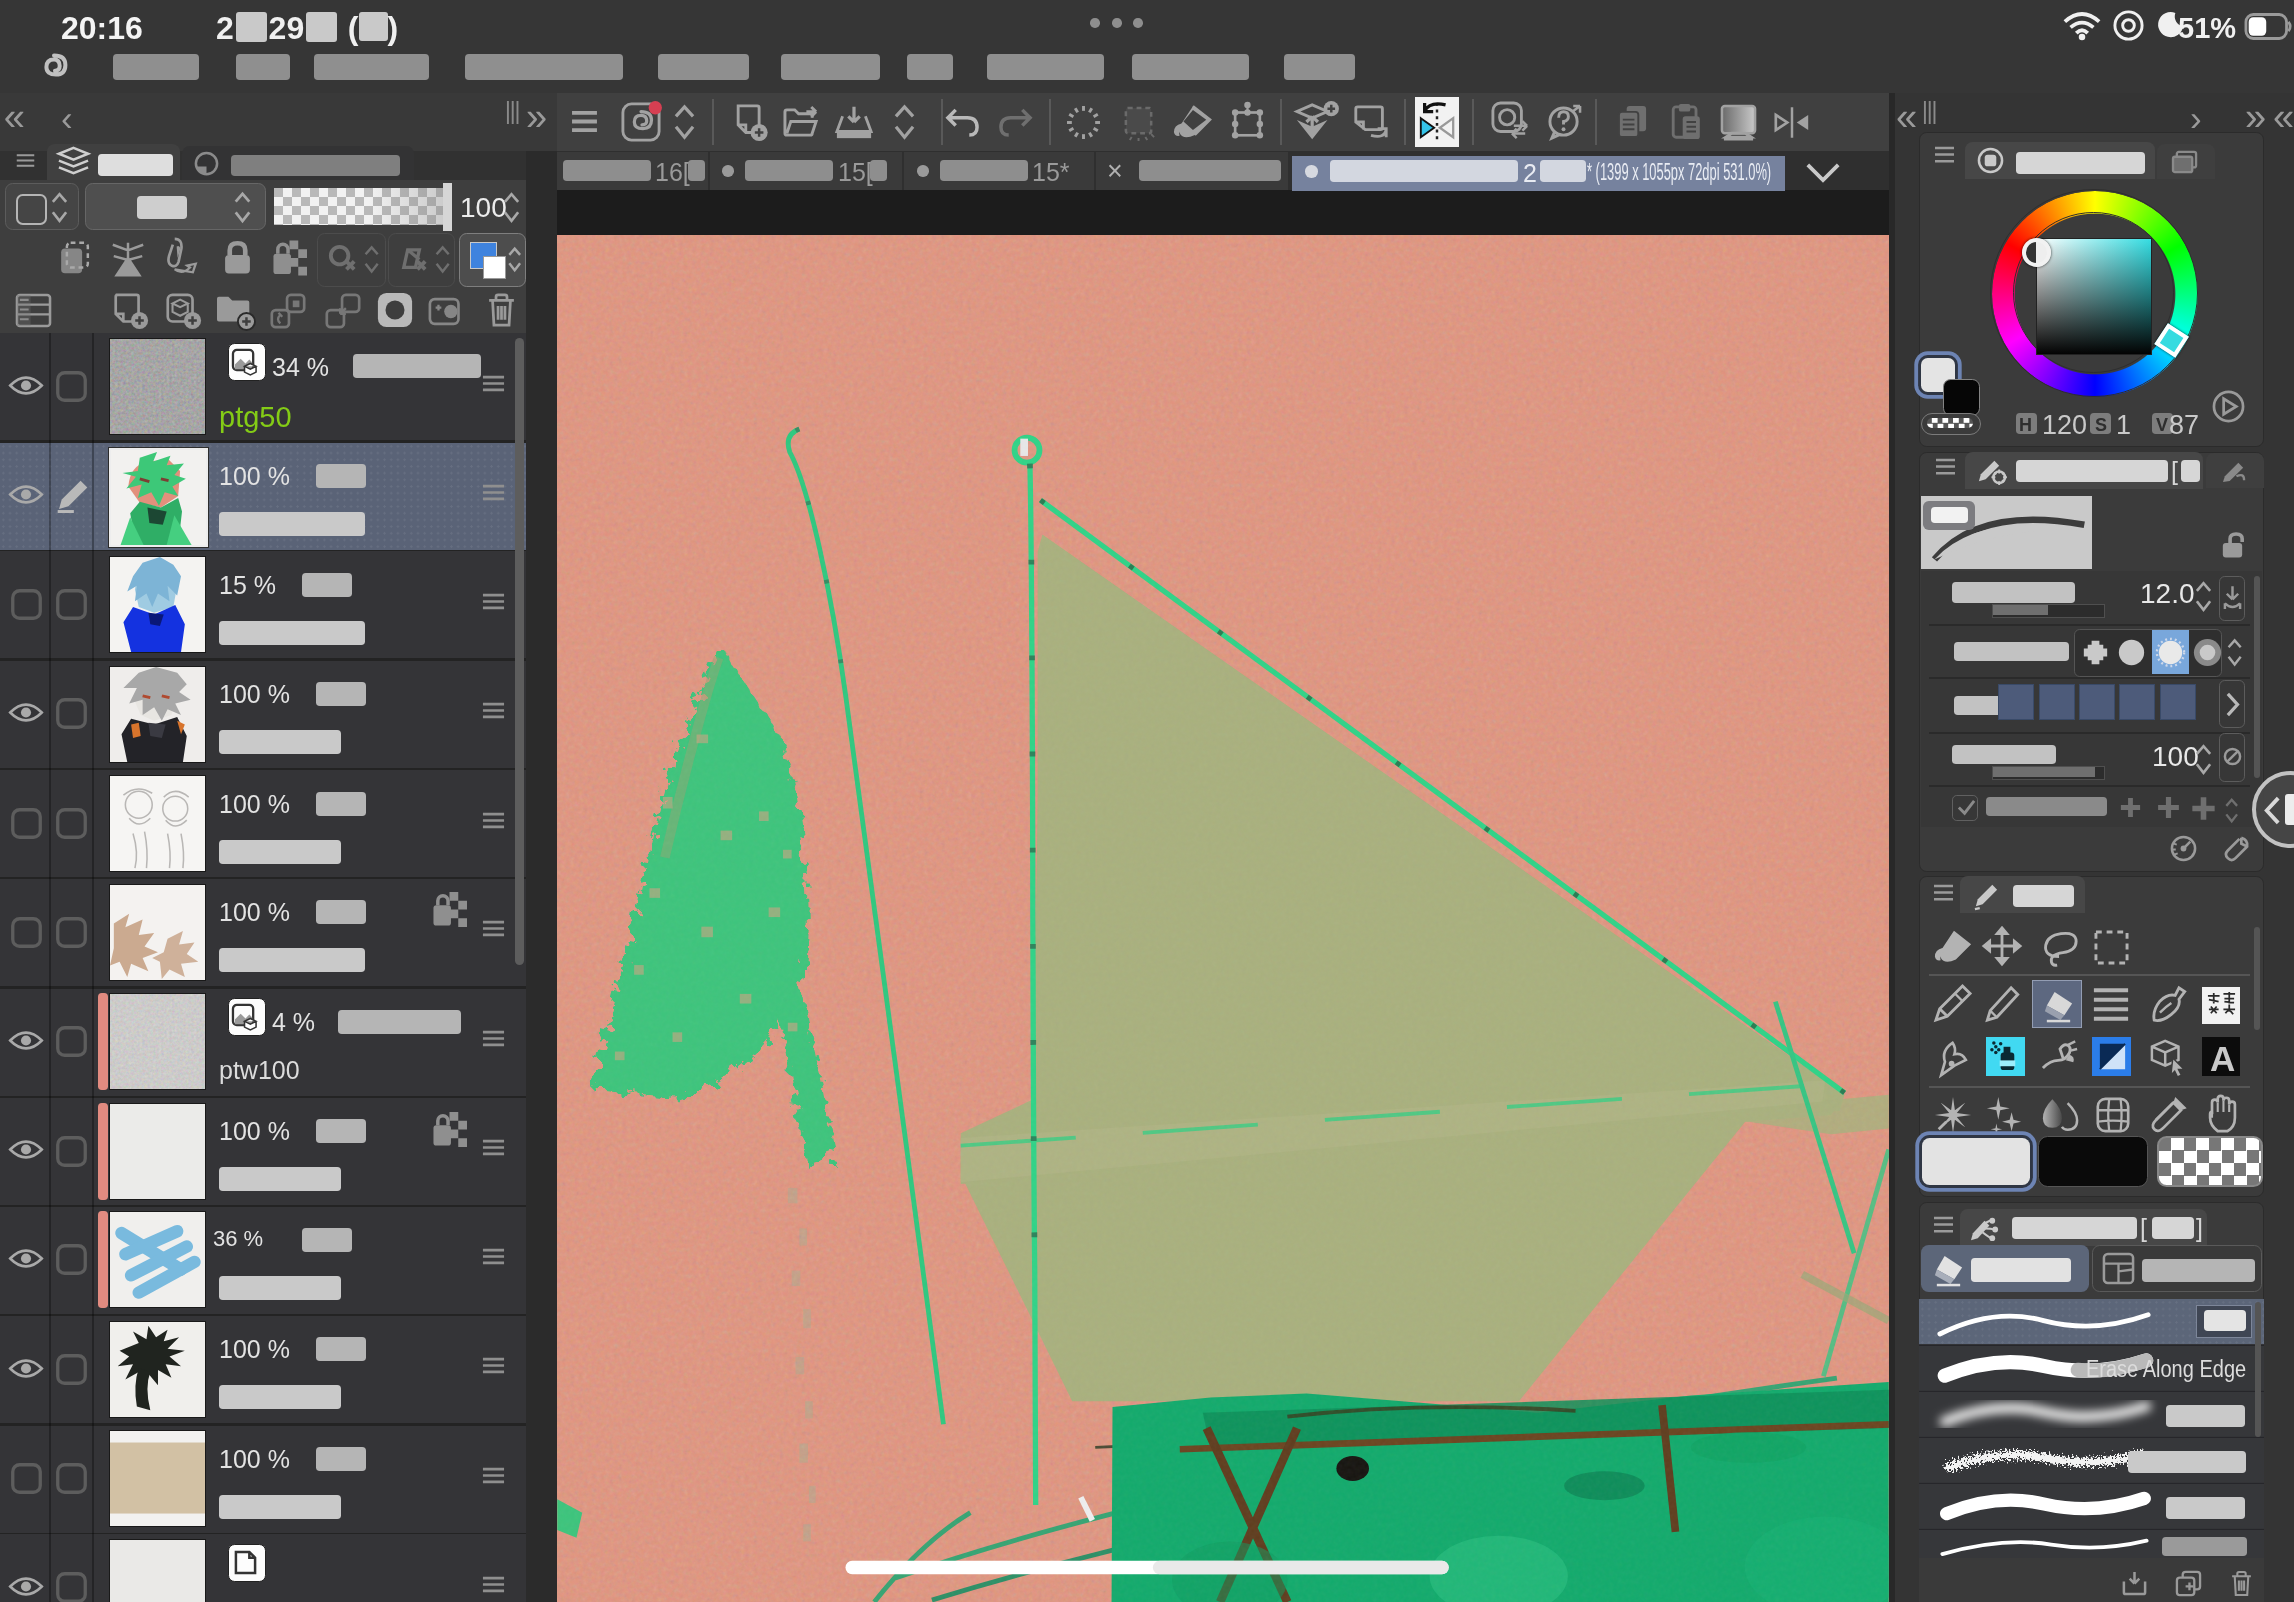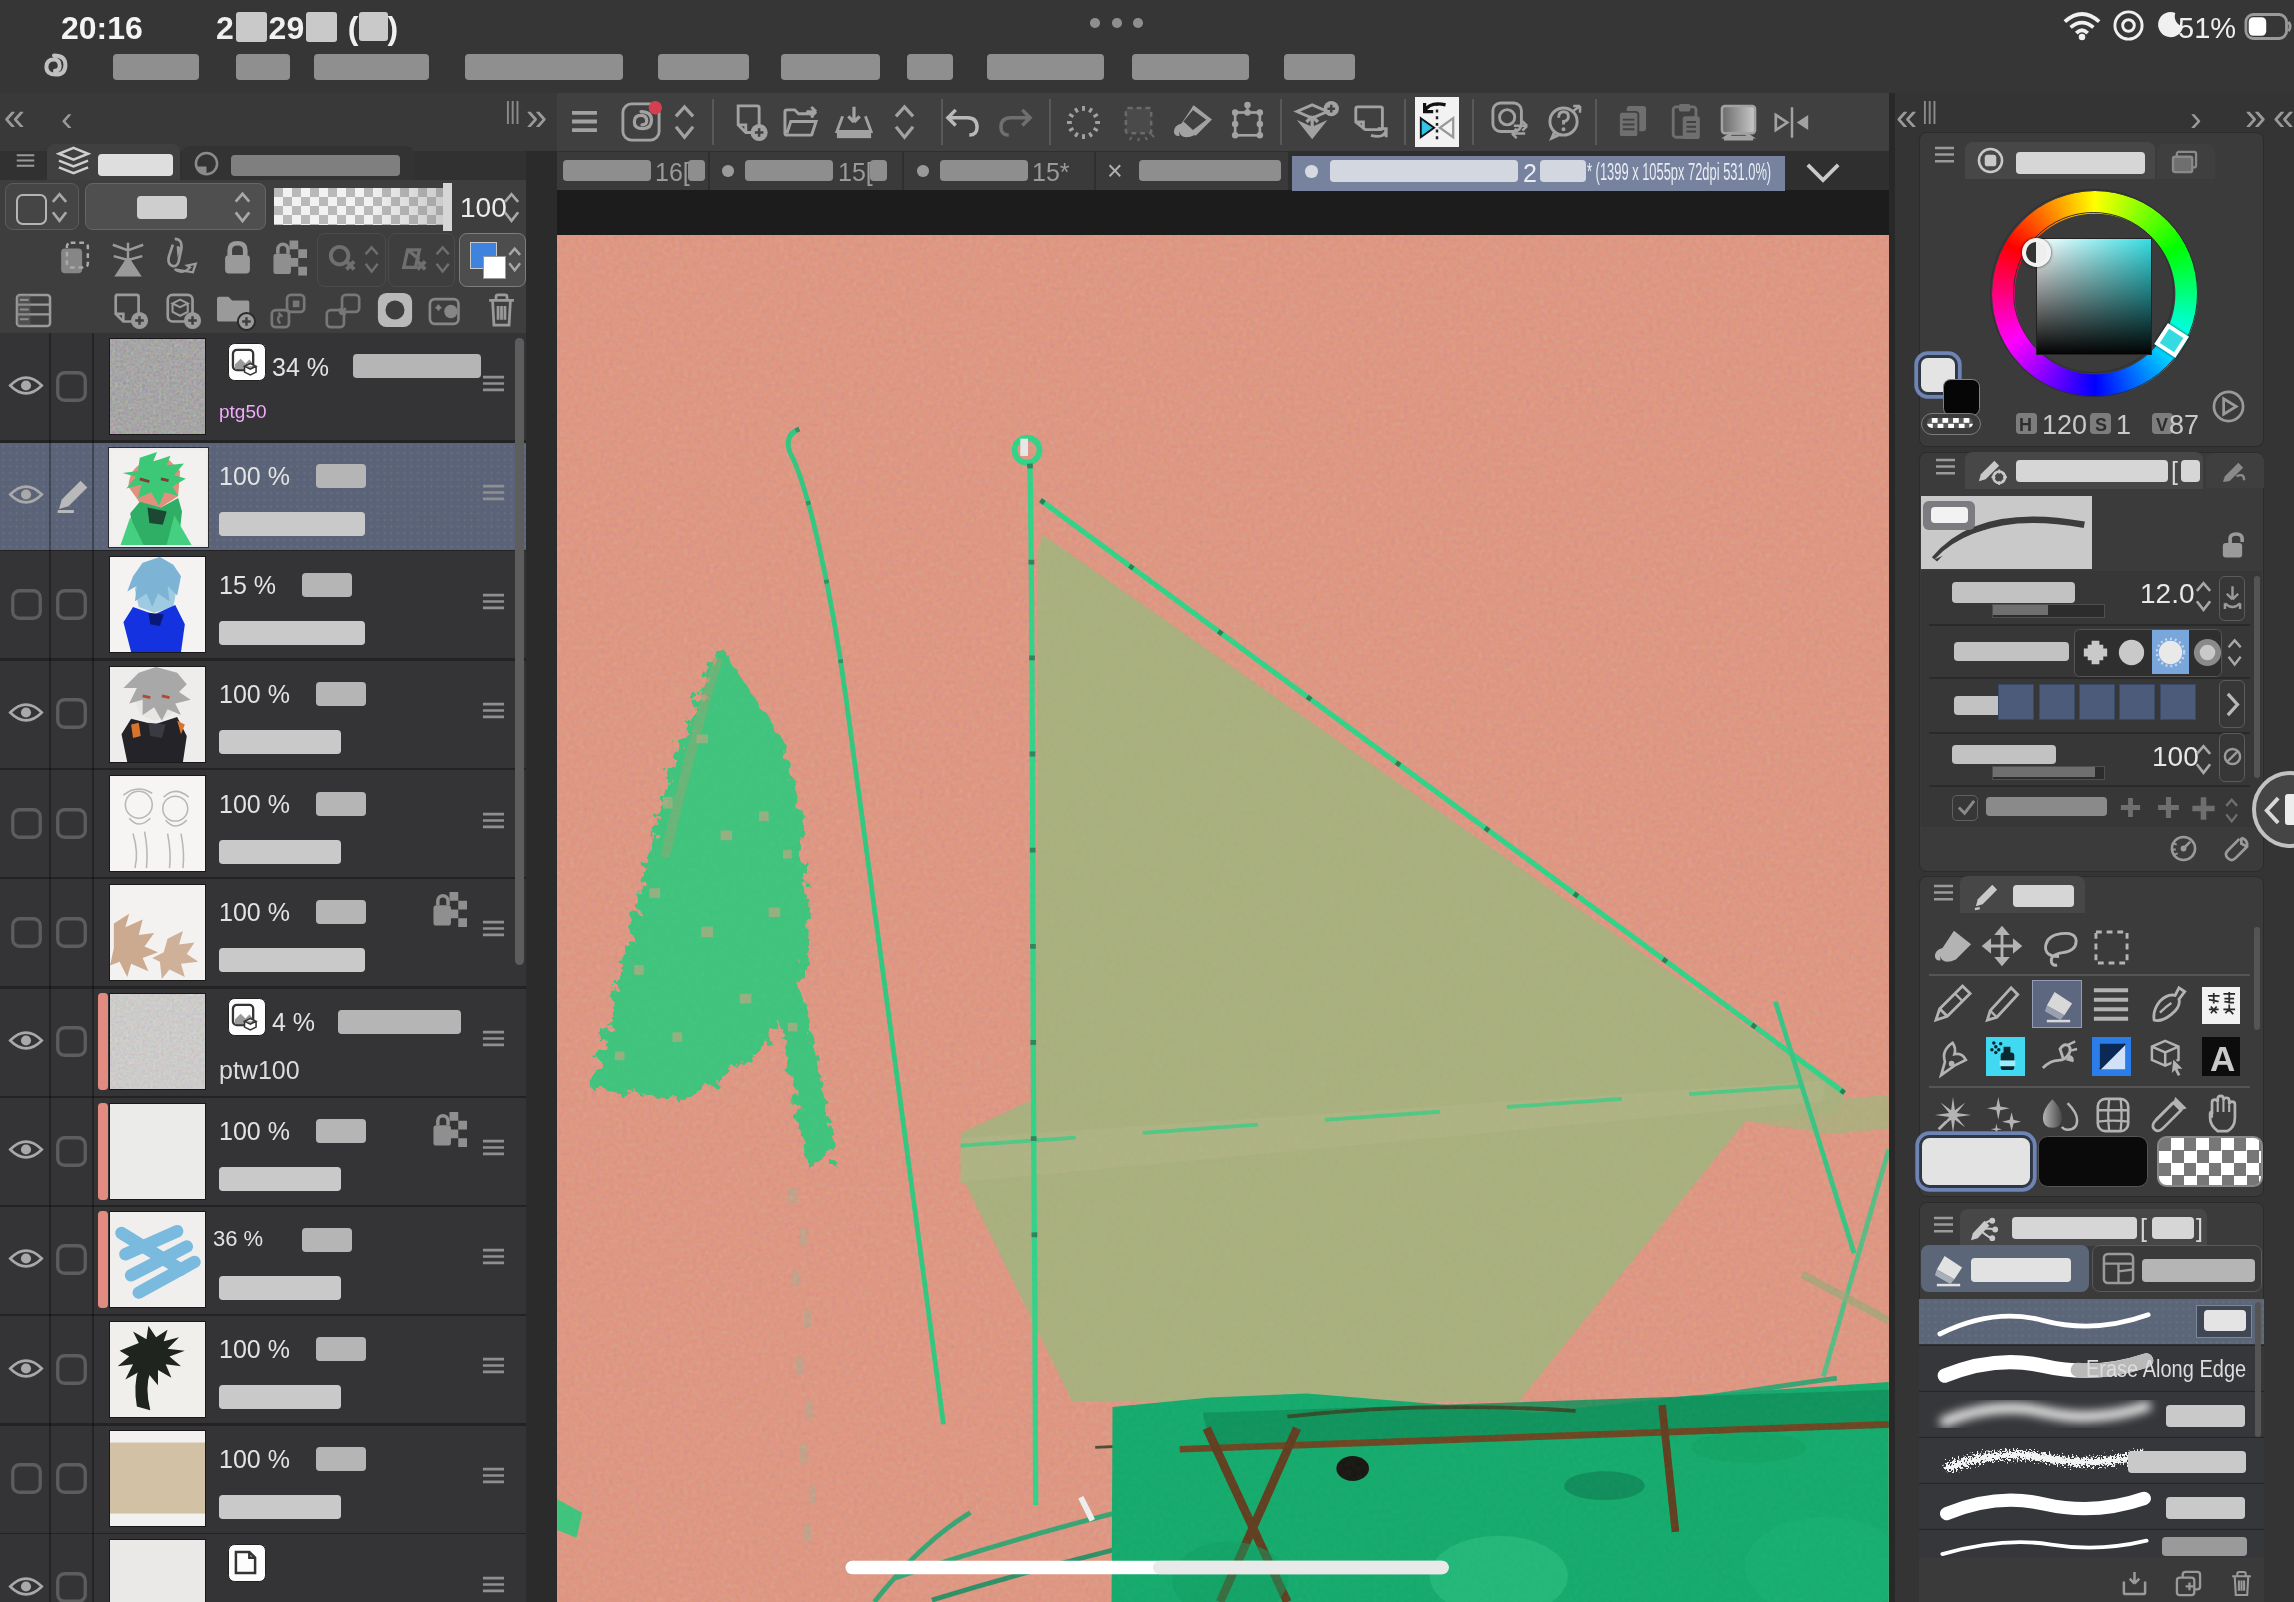--- a/index.html
+++ b/index.html
@@ -196,21 +196,21 @@
     <path d="M15 24 Q21 18 27 24" fill="none" stroke="#f0f0f0" stroke-width="4"></path>
     <circle cx="21" cy="28" r="3.4" fill="#f0f0f0"></circle>
   </svg>
 <svg class="ico" style="left:2112px;top:8.6px" width="33" height="33" viewBox="0 0 34 34">
     <circle cx="17" cy="17" r="14" fill="none" stroke="#f0f0f0" stroke-width="3"></circle>
     <circle cx="17" cy="17" r="6" fill="none" stroke="#f0f0f0" stroke-width="3"></circle>
   </svg>
 <svg class="ico" style="left:2157px;top:9.6px" width="29" height="29" viewBox="0 0 30 30">
     <path d="M19 3 A13 13 0 1 0 27 17 A10.5 10.5 0 0 1 19 3 Z" fill="#f0f0f0"></path>
   </svg>
-<div class="t" style="left:2178px;top:11.5px;font-size:29px;font-weight:400;color:#f0f0f0">51%</div>
+<div class="t" style="left:2178px;top:11.5px;font-size:29px;font-weight:700;color:#f0f0f0">51%</div>
 <div class="a" style="left:2263px;top:12.5px;width:0px"></div>
 <div class="a" style="left:2264px;top:30px"></div>
 <svg class="ico" style="left:2245px;top:12.5px" width="48" height="27" viewBox="0 0 52 28">
     <rect x="1" y="1" width="44" height="26" rx="8" fill="none" stroke="#9a9a9a" stroke-width="3"></rect>
     <rect x="4" y="4" width="19" height="20" rx="5" fill="#fff"></rect>
     <path d="M47 9 Q51 14 47 19" fill="none" stroke="#9a9a9a" stroke-width="3"></path>
   </svg>
 
 <svg class="ico" style="left:35px;top:48px" width="38" height="38" viewBox="0 0 40 40">
     <path d="M20 8 Q32 8 32 18 Q32 28 22 28 Q12 28 12 20 Q12 12 20 12 Q26 12 26 19 Q26 24 21 24" fill="none" stroke="#c0c0c0" stroke-width="4.2" stroke-linecap="round"></path>
@@ -373,21 +373,21 @@
     </svg>
   </div>
 <div class="a" style="left:228px;top:343px;width:36px;height:36px;background:#fdfdfd;border-radius:6.7px;border:1.9px solid #222"></div>
 <svg class="ico" style="left:232px;top:349px" width="26" height="26" viewBox="0 0 27 27">
     <rect x="1" y="1" width="21" height="21" rx="4" fill="none" stroke="#333" stroke-width="2.4"></rect>
     <path d="M3 16 L9 10 L14 15 L18 11 L21 14 V21 H3 Z" fill="#9a9a9a"></path>
     <path d="M19 15 L25 18 L19 21 L13 18 Z M13 18 V24 L19 27 L25 24 V18" fill="#fff" stroke="#333" stroke-width="1.6"></path>
   </svg>
 <div class="t" style="left:272px;top:353px;font-size:25px;color:#e3e3e3">34 %</div>
 <div class="b" style="left:353px;top:354px;width:128px;height:24px;background:#b5b5b5"></div>
-<div class="t" style="left:219px;top:401px;font-size:19px;color:#f0abfc">ptg50</div>
+<div class="t" style="left:219px;top:401px;font-size:29px;color:#84cc16">ptg50</div>
 <div class="a" style="left:480px;top:374px">
     <svg width="27" height="19" viewBox="0 0 24 18">
       <use href="#hnd"></use>
     </svg>
   </div>
 <div class="a" style="left:0;top:443px;width:526px;height:107px;background:#5a6377;background-image:radial-gradient(rgba(255,255,255,0.07) 1.2px, transparent 1.3px);background-size:6.7px 6.7px"></div>
 <svg class="ico" style="left:6.7px;top:482px" width="38" height="25" viewBox="0 0 24 14">
     <use href="#eye"></use>
   </svg>
 <svg class="ico" style="left:55px;top:478px" width="35" height="35" viewBox="0 0 26 26">

